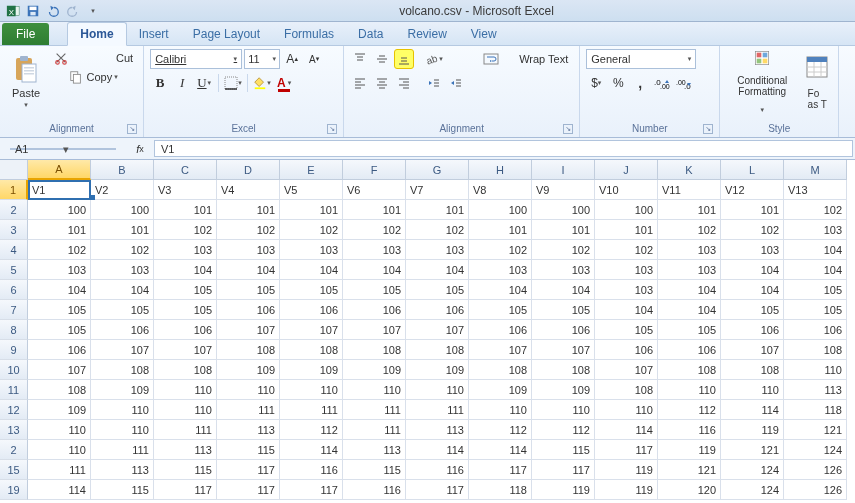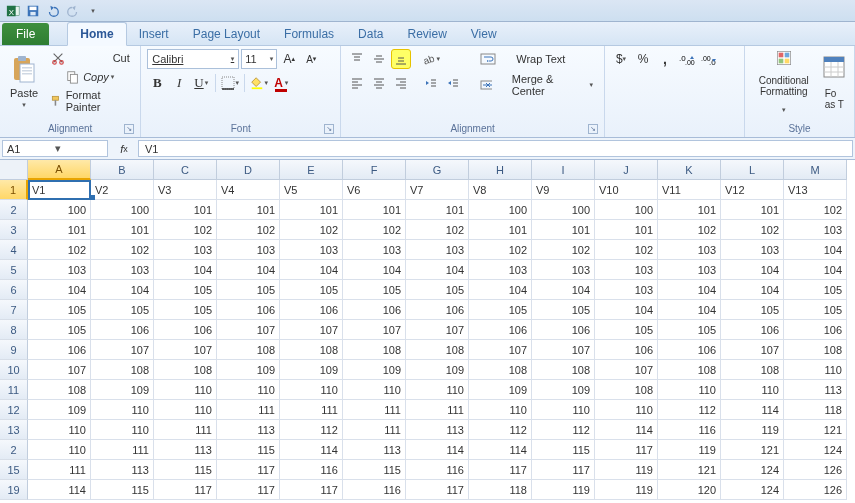--- a/index.html
+++ b/index.html
@@ -45,21 +45,21 @@
 .hl{background:#ffff66;border:1px solid #e6c200;}
 .wrap-merge{display:flex;flex-direction:column;gap:2px;margin-left:8px;}
 .wrap-merge .rbtn{justify-content:flex-start;gap:20px;padding:1px 4px;}
 .numfmt{width:110px; height:20px; border:1px solid #abc0da; background:#fff; font-size:11px; padding:0 4px; display:flex;align-items:center;justify-content:space-between;}
 
 .styles-group .bigbtn{width:72px;gap:9px;}
 .cond-fmt-icon{width:24px;height:24px;}
 
 
 .fbar{height:22px; display:flex; align-items:stretch; border-bottom:1px solid #a8bcd8; background:#eef4fb;}
-.namebox{width:106px; border-right:1px solid #c9d8ec; display:flex;align-items:center; padding:0 4px; background:#fff; margin:2px; border:1px solid #b1c4dd;}
+.namebox{width:106px; border-right:1px solid #c9d8ec; display:flex;align-items:center; padding:0 4px; background:#fff; margin:10px; border:1px solid #b1c4dd;}
 .namebox span{flex:1;font-size:11px;}
 .fx-ctrls{display:flex;align-items:center;gap:2px;padding:0 4px;}
 .fx-box{flex:1;display:flex;align-items:center;background:#fff;margin:2px 2px 2px 0;border:1px solid #b1c4dd;padding:0 6px;font-size:11px;}
 
 
 .grid{position:relative; width:855px;}
 .corner{position:absolute;left:0;top:0;width:28px;height:20px;background:#edf2f8;border-right:1px solid #c1cddd;border-bottom:1px solid #c1cddd;}
 .colhdrs{position:absolute;left:28px;top:0;height:20px;display:flex;}
 .colhdr{width:63px;height:20px;background:linear-gradient(#f5f8fc,#e3ebf5);border-right:1px solid #c1cddd;border-bottom:1px solid #c1cddd;display:flex;align-items:center;justify-content:center;font-size:11px;color:#3c5a82;}
 .colhdr.sel{background:linear-gradient(#ffe9a8,#ffd767);color:#7a4e00;border-bottom:2px solid #e8a400;}
@@ -103,20 +103,21 @@
     <div class="btn">
       <svg width="14" height="14" viewBox="0 0 16 16">
           <path d="M7 4 A5 5 0 1 0 12 9" fill="none" stroke="#9fb4cf" stroke-width="1.5"></path>
           <path d="M11 2 L7 4 L10 7 Z" fill="#9fb4cf"></path>
         </svg>
     </div>
     <div class="btn">
         <span class="caret-sm">▾</span>
       </div>
   </div>
+  <div class="title-text">volcano.csv - Microsoft Excel</div>
 </div>
 
 <div class="tabstrip">
   <div class="file-tab">File</div>
   <div id="tabs-host" style="display: contents;"><div class="tab active">Home</div><div class="tab">Insert</div><div class="tab">Page Layout</div><div class="tab">Formulas</div><div class="tab">Data</div><div class="tab">Review</div><div class="tab">View</div></div>
 </div>
 
 <div class="ribbon">
 
   <div class="group">
@@ -140,29 +141,22 @@
               <circle cx="4" cy="13" r="2" fill="none" stroke="#d04040" stroke-width="1.3"></circle>
               <circle cx="12" cy="13" r="2" fill="none" stroke="#d04040" stroke-width="1.3"></circle>
             </svg>
           <span style="margin-left:12px;padding-left:36px;">Cut</span>
         </div>
         <div class="rbtn smbtn">
           <svg width="14" height="14" viewBox="0 0 16 16">
               <rect x="2" y="2" width="8" height="10" fill="#fff" stroke="#888"></rect>
               <rect x="5" y="5" width="8" height="10" fill="#fff" stroke="#888"></rect>
             </svg>
-          <span style="margin-left:3px;font-style:italic;">Copy</span>
+          <span style="margin-left:3px;">Copy</span>
           <span class="caret-sm" style="margin-left:2px;">▾</span>
-        </div>
-        <div class="rbtn smbtn">
-          <svg width="14" height="14" viewBox="0 0 16 16">
-              <rect x="3" y="2" width="8" height="5" fill="#f0c75e" stroke="#b8923a"></rect>
-              <rect x="6" y="7" width="2" height="7" fill="#888"></rect>
-            </svg>
-          <span style="margin-left:3px;">Format Painter</span>
         </div>
       </div>
     </div>
     <div class="group-label">
       <span>Alignment</span>
       <span class="launcher">↘</span>
     </div>
   </div>
 
   <div class="group" style="min-width:200px;">
@@ -215,21 +209,21 @@
         <div class="rbtn icon16">
           <span style="color:#c00000;font-weight:bold;font-size:12px;">A</span>
           <svg width="12" height="3" style="position:absolute;margin-top:14px;">
               <rect width="12" height="3" fill="#c00000"></rect>
             </svg>
             <span class="caret-sm" style="margin-left:2px;">▾</span>
         </div>
       </div>
     </div>
     <div class="group-label">
-      <span>Font</span>
+      <span>Excel</span>
       <span class="launcher">↘</span>
     </div>
   </div>
 
   <div class="group" style="min-width:230px;">
     <div class="group-body">
       <div style="display:flex;flex-direction:column;gap:4px;">
         <div class="iconrow">
           <div class="rbtn icon16">
               <svg width="14" height="14">
@@ -306,39 +300,34 @@
       </div>
       <div class="wrap-merge">
         <div class="rbtn">
           <svg width="16" height="16">
               <rect x="1" y="3" width="14" height="10" fill="none" stroke="#888"></rect>
               <path d="M4 6 h7 a2 2 0 0 1 0 4 h-2" fill="none" stroke="#3b73b9"></path>
               <path d="M7 9 l2 1 l-2 1 z" fill="#3b73b9"></path>
             </svg>
           <span>Wrap Text</span>
         </div>
-        <div class="rbtn">
-          <svg width="16" height="16">
-              <rect x="1" y="4" width="14" height="8" fill="none" stroke="#888"></rect>
-              <path d="M3 8 h4 M9 8 h4" stroke="#3b73b9"></path>
-              <path d="M6 6 l2 2 l-2 2 M10 6 l-2 2 l2 2" fill="none" stroke="#3b73b9"></path>
-            </svg>
-          <span>Merge &amp; Center</span>
-          <span class="caret-sm" style="margin-left:2px;">▾</span>
-        </div>
       </div>
     </div>
     <div class="group-label">
       <span>Alignment</span>
       <span class="launcher">↘</span>
     </div>
   </div>
 
   <div class="group" style="min-width:140px;">
     <div class="group-body" style="flex-direction:column;gap:4px;">
+      <div class="numfmt">
+          <span>General</span>
+          <span class="caret-sm">▾</span>
+        </div>
       <div class="iconrow">
         <div class="rbtn icon16">
             <span style="font-size:12px;">$</span>
             <span class="caret-sm">▾</span>
           </div>
         <div class="rbtn icon16">
             <span style="font-size:12px;">%</span>
           </div>
         <div class="rbtn icon16">
             <span style="font-size:14px;font-weight:bold;">,</span>
@@ -351,20 +340,24 @@
             </svg>
           </div>
         <div class="rbtn icon16">
             <svg width="16" height="14">
               <text x="0" y="9" font-size="7">.00</text>
               <text x="8" y="13" font-size="8">.0</text>
               <path d="M13 10 l-2 -3 h4 z" fill="#3b73b9"></path>
             </svg>
           </div>
       </div>
+    </div>
+    <div class="group-label">
+      <span>Number</span>
+      <span class="launcher">↘</span>
     </div>
   </div>
 
   <div class="group styles-group" style="min-width:110px;">
     <div class="group-body">
       <div class="rbtn bigbtn">
         <svg class="cond-fmt-icon" viewBox="0 0 24 24">
             <rect x="2" y="2" width="20" height="20" fill="#fff" stroke="#888"></rect>
             <rect x="4" y="4" width="7" height="7" fill="#e06666"></rect>
             <rect x="13" y="4" width="7" height="7" fill="#6fa8dc"></rect>

